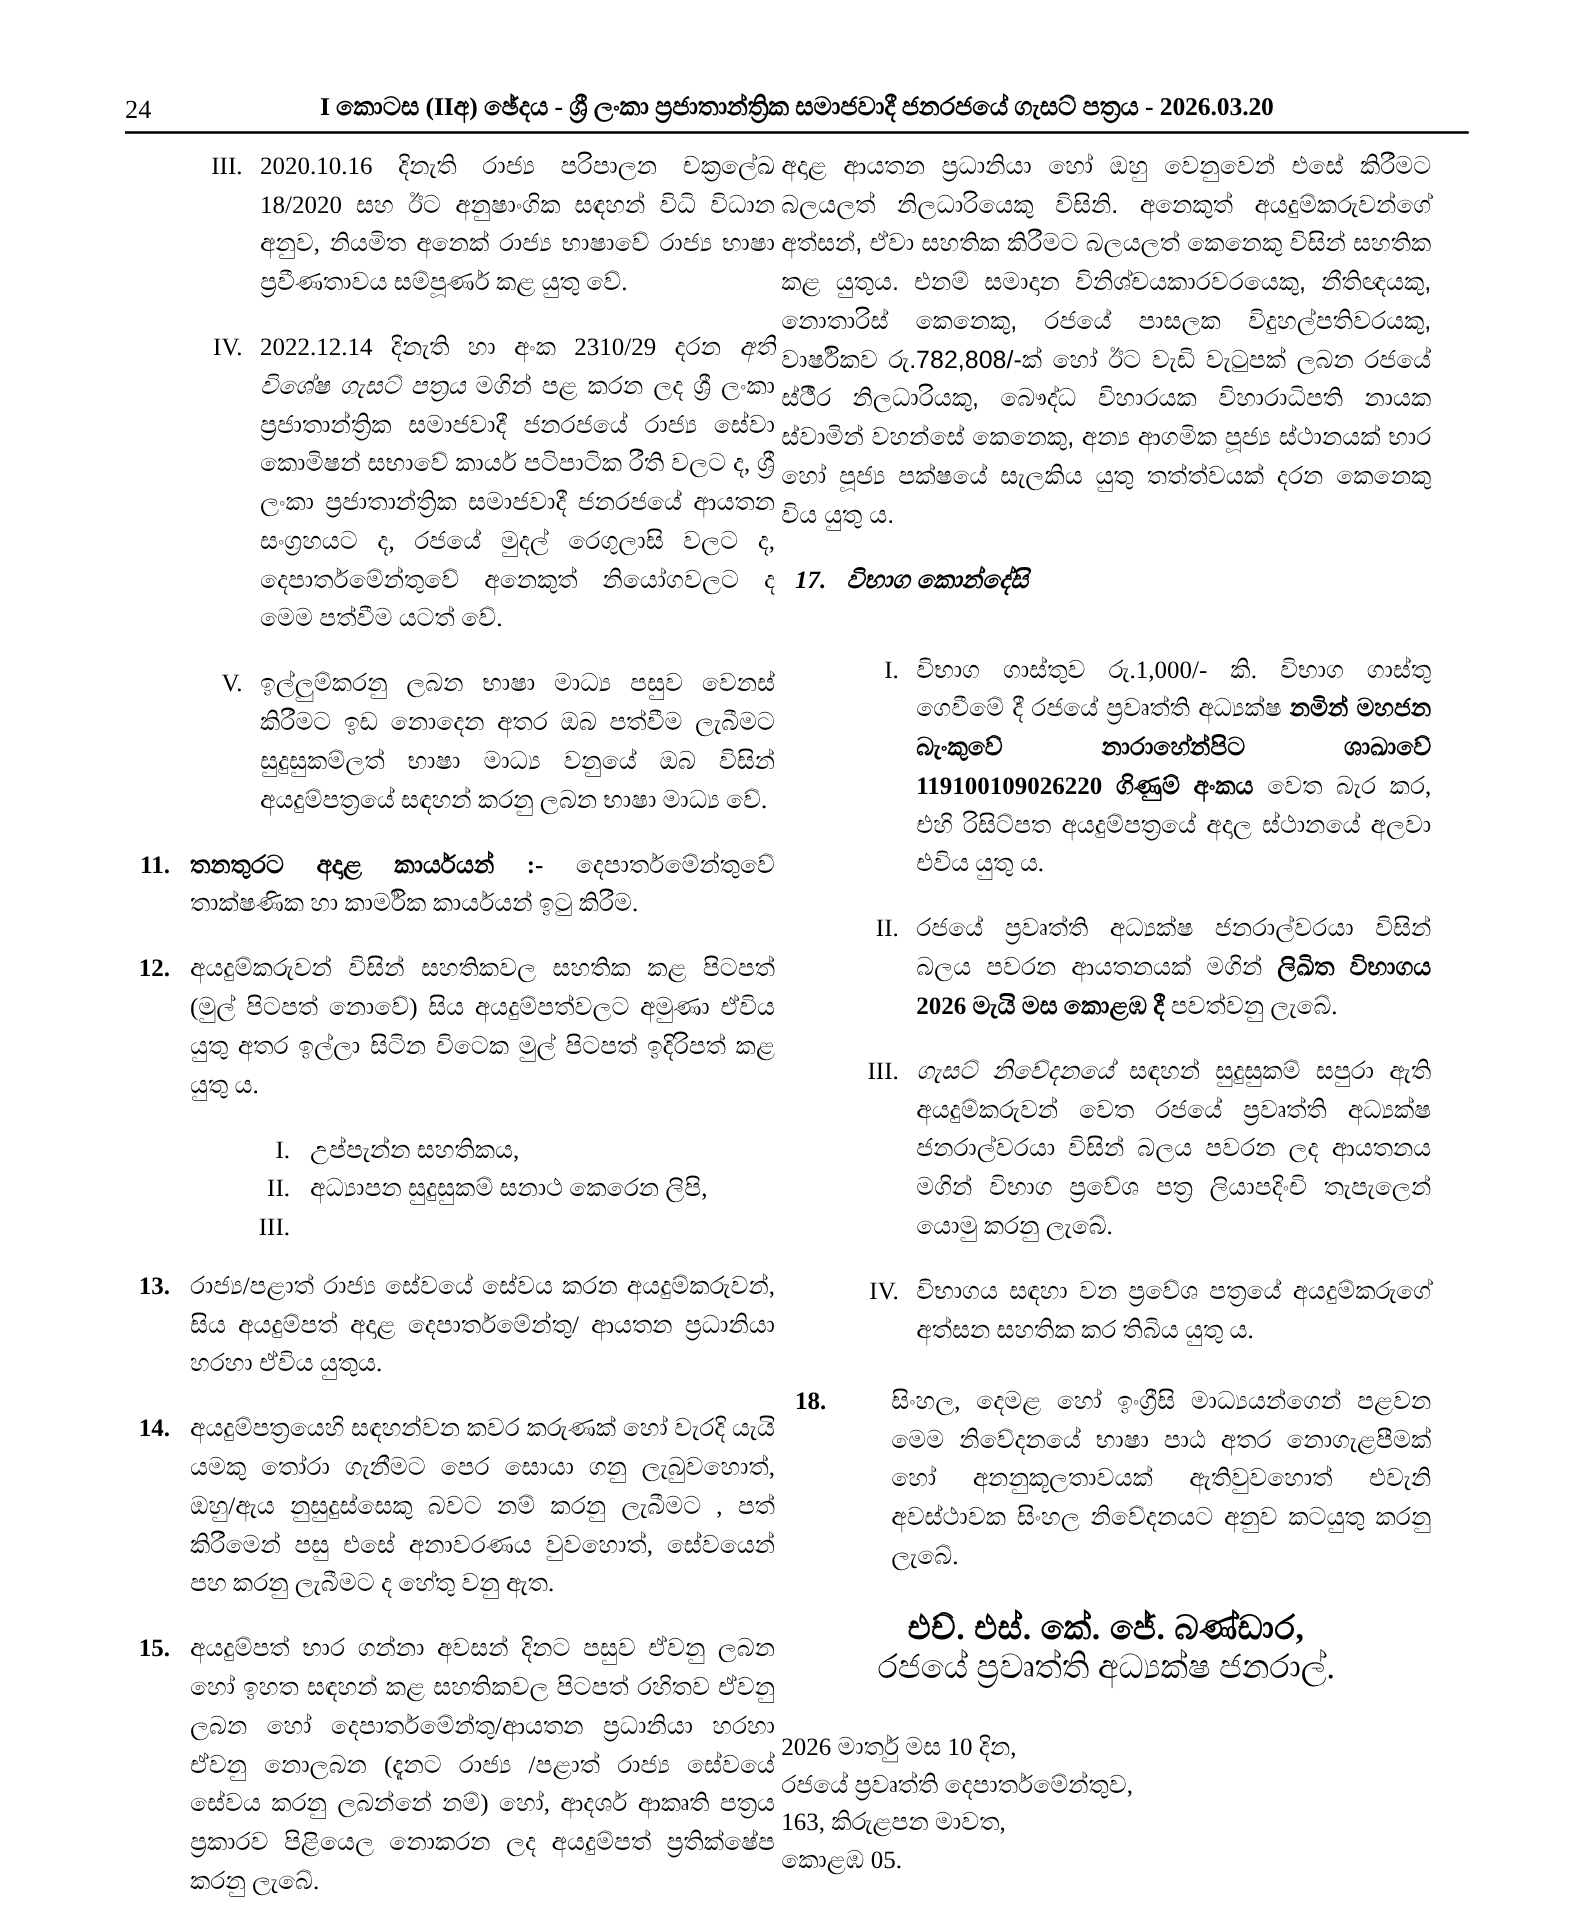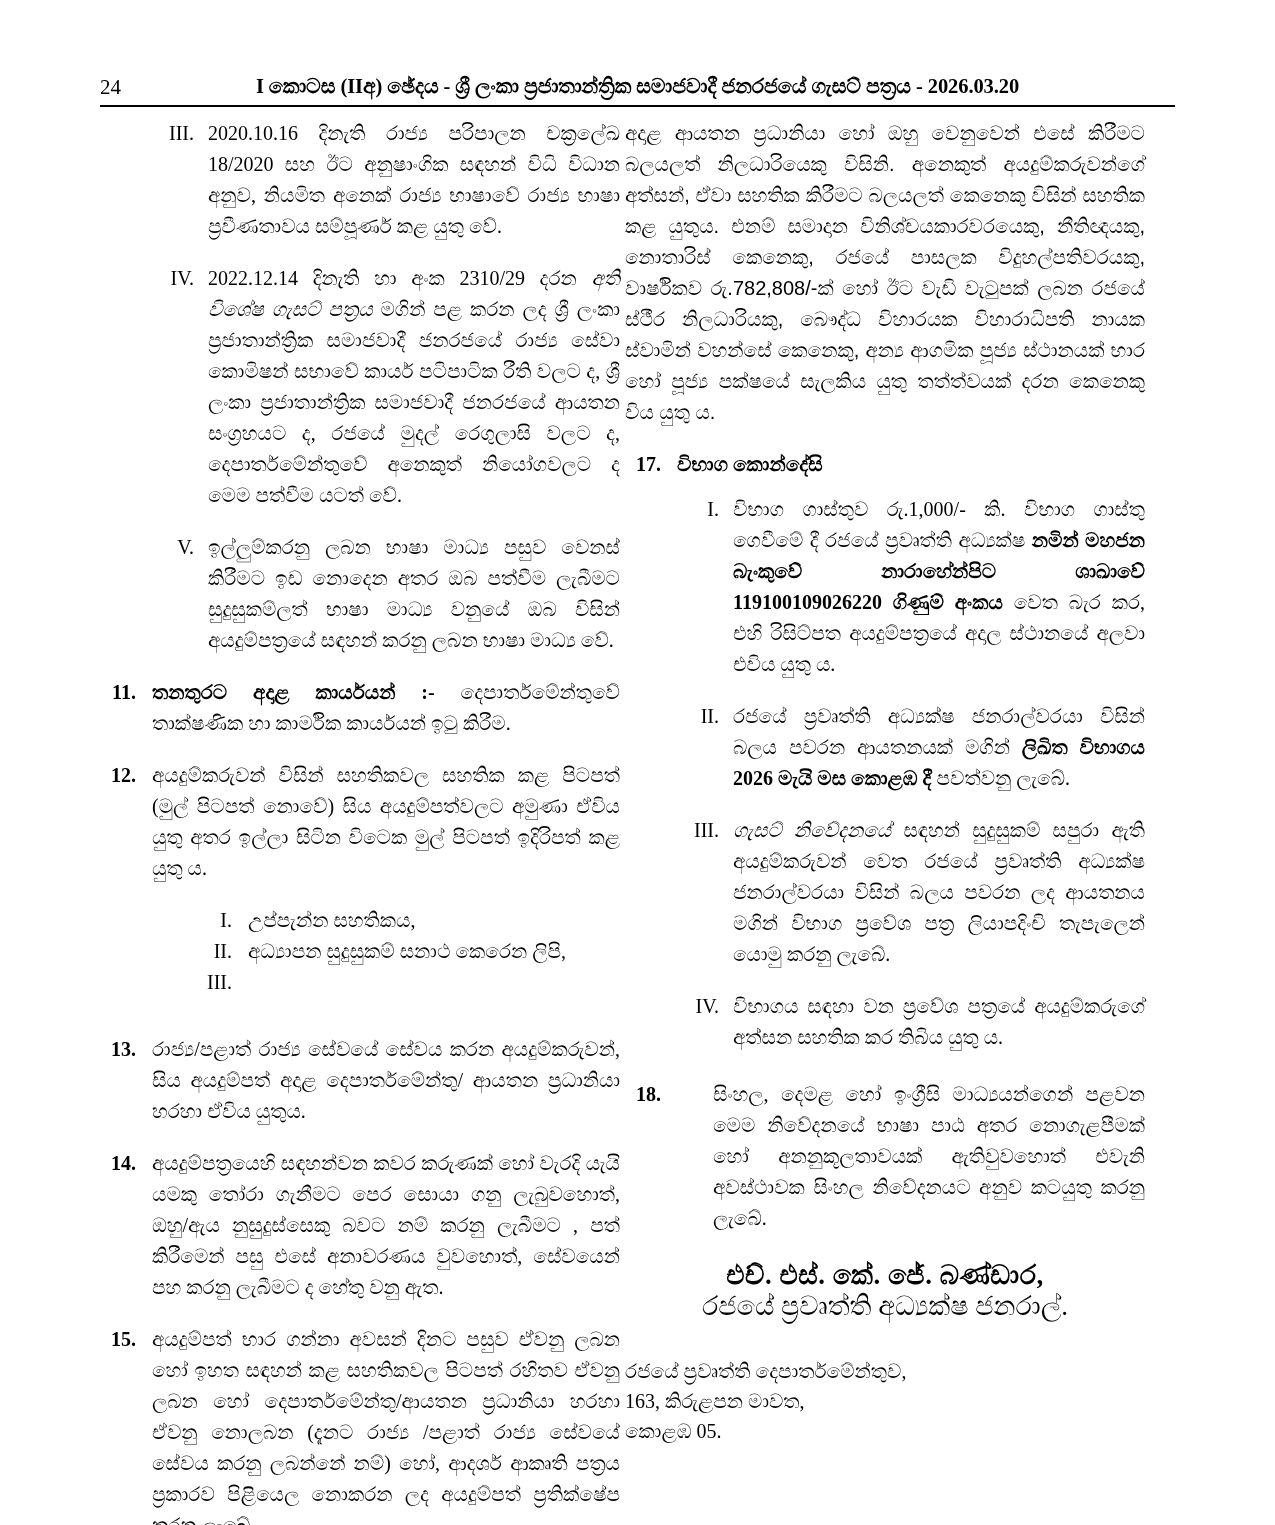--- a/index.html
+++ b/index.html
@@ -207,42 +207,42 @@
       </div>
       <div class="row">
         <div class="num">II.</div>
         <div class="txt">අධ්‍යාපන සුදුසුකම් සනාථ කෙරෙන ලිපි,</div>
       </div>
       <div class="row">
         <div class="num">III.</div>
       </div>
     </div>
 
-    <div class="item lvl1" style="margin-top:36px;">
+    <div class="item lvl1" style="margin-top:16px;">
       <div class="num">13.</div>
       <div class="body">රාජ්‍ය/පළාත් රාජ්‍ය සේවයේ සේවය කරන අයදුම්කරුවන්, සිය අයදුම්පත් අදාළ දෙපාර්තමේන්තු/ ආයතන ප්‍රධානියා හරහා ඒවිය යුතුය.</div>
     </div>
 
     <div class="item lvl1">
       <div class="num">14.</div>
       <div class="body">අයදුම්පත්‍රයෙහි සඳහන්වන කවර කරුණක් හෝ වැරදි යැයි යමකු තෝරා ගැනීමට පෙර සොයා ගනු ලැබුවහොත්, ඔහු/ඇය නුසුදුස්සෙකු බවට නම් කරනු ලැබීමට , පත් කිරීමෙන් පසු එසේ අනාවරණය වුවහොත්, සේවයෙන් පහ කරනු ලැබීමට ද හේතු වනු ඇත.</div>
     </div>
 
     <div class="item lvl1">
       <div class="num">15.</div>
       <div class="body">අයදුම්පත් භාර ගන්නා අවසන් දිනට පසුව ඒවනු ලබන හෝ ඉහත සඳහන් කළ සහතිකවල පිටපත් රහිතව ඒවනු ලබන හෝ දෙපාර්තමේන්තු/ආයතන ප්‍රධානියා හරහා ඒවනු නොලබන (දැනට රාජ්‍ය /පළාත් රාජ්‍ය සේවයේ සේවය කරනු ලබන්නේ නම්) හෝ, ආදර්ශ ආකෘති පත්‍රය ප්‍රකාරව පිළියෙල නොකරන ලද අයදුම්පත් ප්‍රතික්ෂේප කරනු ලැබේ.</div>
     </div>
 
   </div>
 
   <div class="col col-right">
 
     <div class="para">අදාළ ආයතන ප්‍රධානියා හෝ ඔහු වෙනුවෙන් එසේ කිරීමට බලයලත් නිලධාරියෙකු විසිනි. අනෙකුත් අයදුම්කරුවන්ගේ අත්සන්, ඒවා සහතික කිරීමට බලයලත් කෙනෙකු විසින් සහතික කළ යුතුය. එනම් සමාදාන විනිශ්චයකාරවරයෙකු, නීතිඥයකු, නොතාරිස් කෙනෙකු, රජයේ පාසලක විදුහල්පතිවරයකු, වාර්ෂිකව රු.782,808/-ක් හෝ ඊට වැඩි වැටුපක් ලබන රජයේ ස්ථීර නිලධාරියකු, බෞද්ධ විහාරයක විහාරාධිපති නායක ස්වාමින් වහන්සේ කෙනෙකු, අන්‍ය ආගමික පූජ්‍ය ස්ථානයක් භාර හෝ පූජ්‍ය පක්ෂයේ සැලකිය යුතු තත්ත්වයක් දරන කෙනෙකු විය යුතු ය.</div>
 
-    <div class="item lvl1" style="margin-bottom:14px;">
+    <div class="item lvl1" style="margin-bottom:41px;font-style:italic;">
       <div class="num">17.</div>
       <div class="body b">විභාග කොන්දේසි</div>
     </div>
 
     <div class="item lvl2 plain">
       <div class="num">I.</div>
       <div class="body"><span>විභාග ගාස්තුව රු.1,000/- කි. විභාග ගාස්තු ගෙවීමේ දී රජයේ ප්‍රවෘත්ති අධ්‍යක්ෂ </span><span class="b">නමින් මහජන බැංකුවේ නාරාහේන්පිට ශාඛාවේ 119100109026220 ගිණුම් අංකය</span><span> වෙත බැර කර, එහි රිසිට්පත අයදුම්පත්‍රයේ අදාල ස්ථානයේ අලවා එවිය යුතු ය.</span></div>
     </div>
 
     <div class="item lvl2 plain">
@@ -264,20 +264,21 @@
       <div class="num">18.</div>
       <div class="body">සිංහල, දෙමළ හෝ ඉංග්‍රීසි මාධ්‍යයන්ගෙන් පළවන මෙම නිවේදනයේ භාෂා පාඨ අතර නොගැළපීමක් හෝ අනනුකූලතාවයක් ඇතිවුවහොත් එවැනි අවස්ථාවක සිංහල නිවේදනයට අනුව කටයුතු කරනු ලැබේ.</div>
     </div>
 
     <div class="sign">
       <div class="name">එච්. එස්. කේ. ජේ. බණ්ඩාර,</div>
       <div class="role">රජයේ ප්‍රවෘත්ති අධ්‍යක්ෂ ජනරාල්.</div>
     </div>
 
     <div class="addr">
+      <div>2026 මාර්තු මස 10 දින,</div>
       <div>රජයේ ප්‍රවෘත්ති දෙපාර්තමේන්තුව,</div>
       <div>163, කිරුළපන මාවත,</div>
       <div>කොළඹ 05.</div>
     </div>
 
   </div>
 
 </div>
 
 </body></html>

